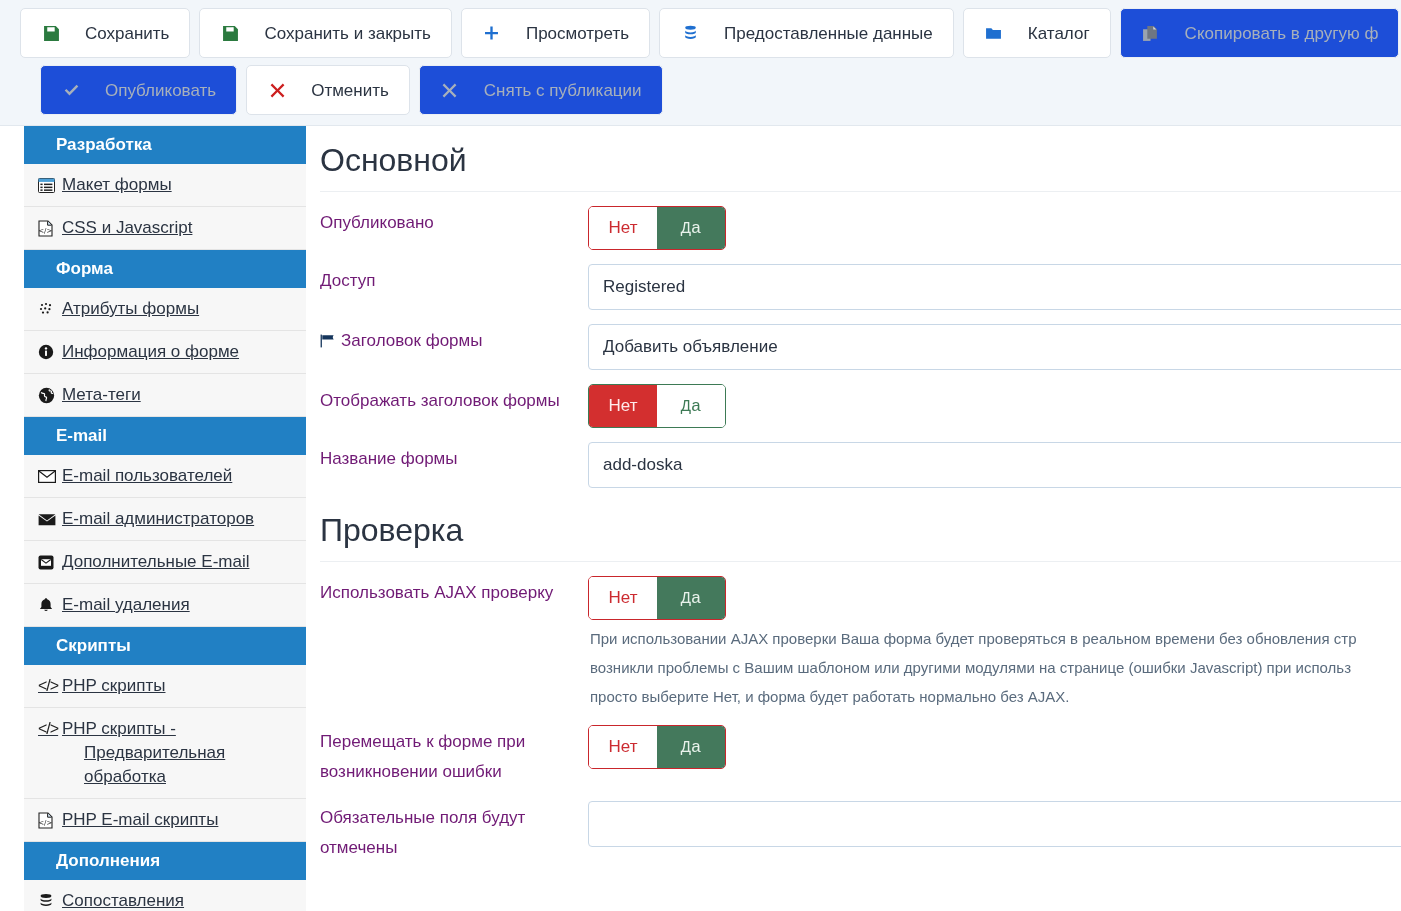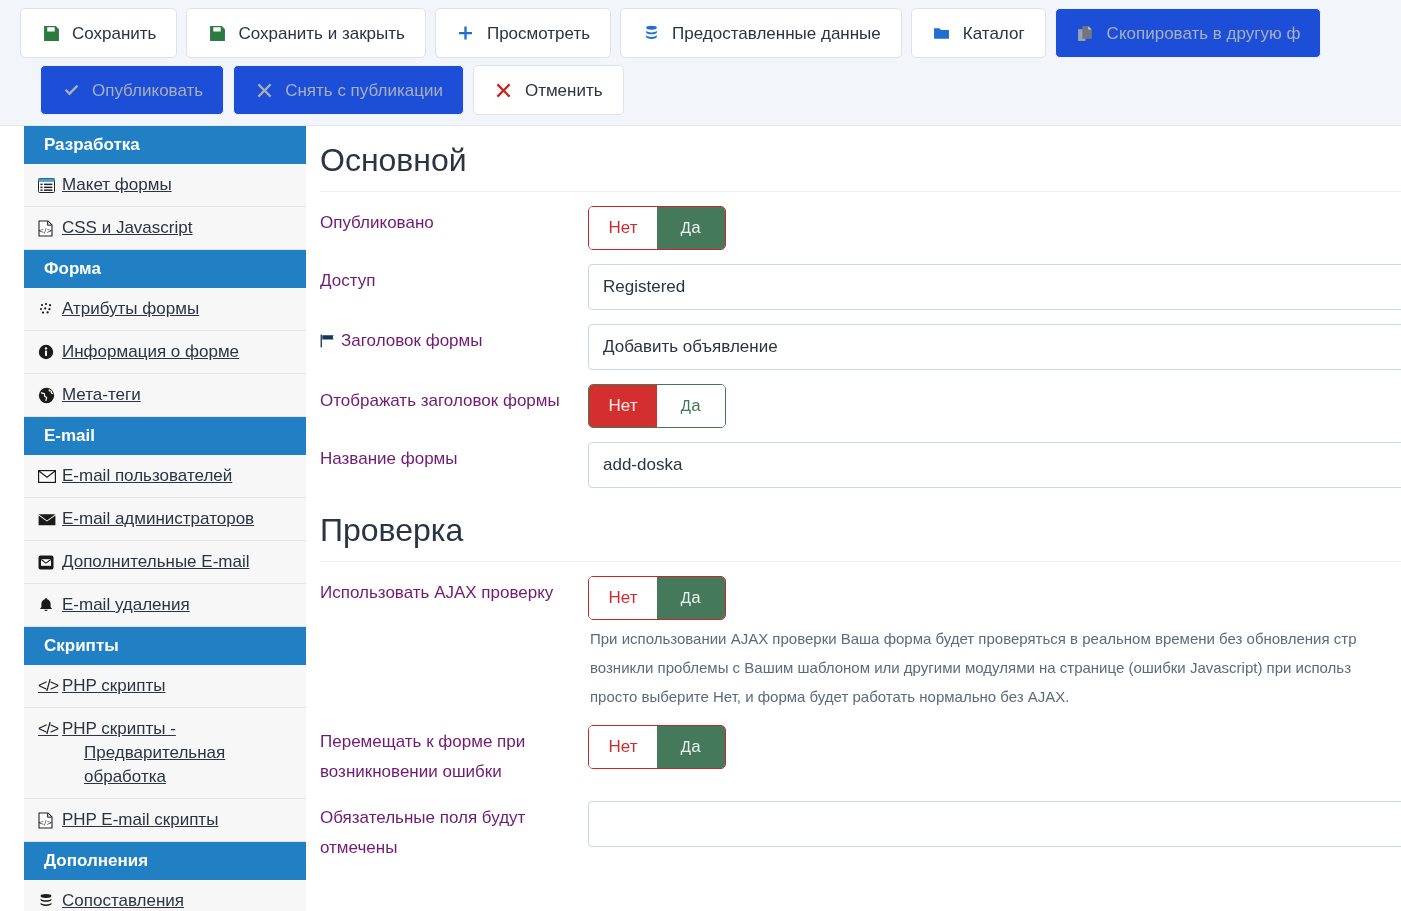--- a/index.html
+++ b/index.html
@@ -18,21 +18,21 @@
     position: absolute; top: 0; left: 0;
     width: 1401px; height: 126px;
     background: #f2f6fa;
     border-bottom: 1px solid #e2e8ee;
     padding: 8px 0 0 20px;
     overflow: hidden;
   }
   .tb-row { display: flex; align-items: flex-start; gap: 9px; height: 57px; }
   .tb-row.second { padding-left: 20px; }
   .tb-btn {
-    display: inline-flex; align-items: center; gap: 11px;
+    display: inline-flex; align-items: center; gap: 24px;
     height: 50px; padding: 0 20px;
     background: #ffffff;
     border: 1px solid #dde3ea;
     border-radius: 5px;
     font-size: 17px;
     color: #2b3442;
     white-space: nowrap;
     cursor: pointer;
     line-height: 1;
   }
@@ -56,21 +56,21 @@
   .sidebar {
     position: absolute; top: 0; left: 24px;
     width: 282px;
     background: #ffffff;
   }
   .nav-header {
     background: #2180c4;
     color: #ffffff;
     font-weight: bold;
     font-size: 17px;
-    padding: 9px 0 9px 20px;
+    padding: 9px 0 9px 32px;
     line-height: 20px;
     cursor: pointer;
   }
   .nav-item {
     display: flex;
     align-items: flex-start;
     gap: 3px;
     background: #f7f7f7;
     border-bottom: 1px solid #e4e4e4;
     padding: 9px 8px 9px 14px;
@@ -258,36 +258,36 @@
 
     <button class="tb-btn disabled">
       <span class="ic">
         <svg width="17" height="17" viewBox="0 0 16 16">
             <path fill="#a7b0bb" d="M6.1 12.6 1.6 8.1l1.6-1.6 2.9 2.9 6.7-6.7 1.6 1.6z"></path>
           </svg>
       </span>
       <span>Опубликовать</span>
     </button>
 
+    <button class="tb-btn">
+      <span class="ic">
+        <svg width="17" height="17" viewBox="0 0 16 16">
+            <path fill="#cc1f1f" d="M3 1.5 8 6.5l5-5L14.5 3l-5 5 5 5L13 14.5l-5-5-5 5L1.5 13l5-5-5-5z"></path>
+          </svg>
+      </span>
+      <span>Отменить</span>
+    </button>
+
     <button class="tb-btn disabled">
       <span class="ic">
         <svg width="17" height="17" viewBox="0 0 16 16">
             <path fill="#a7b0bb" d="M3 1.5 8 6.5l5-5L14.5 3l-5 5 5 5L13 14.5l-5-5-5 5L1.5 13l5-5-5-5z"></path>
           </svg>
       </span>
       <span>Снять с публикации</span>
-    </button>
-
-    <button class="tb-btn">
-      <span class="ic">
-        <svg width="17" height="17" viewBox="0 0 16 16">
-            <path fill="#cc1f1f" d="M3 1.5 8 6.5l5-5L14.5 3l-5 5 5 5L13 14.5l-5-5-5 5L1.5 13l5-5-5-5z"></path>
-          </svg>
-      </span>
-      <span>Отменить</span>
     </button>
 
   </div>
 </div>
 
 <div class="page">
 
   <nav class="sidebar">
 
     <div class="nav-header">Разработка</div>

